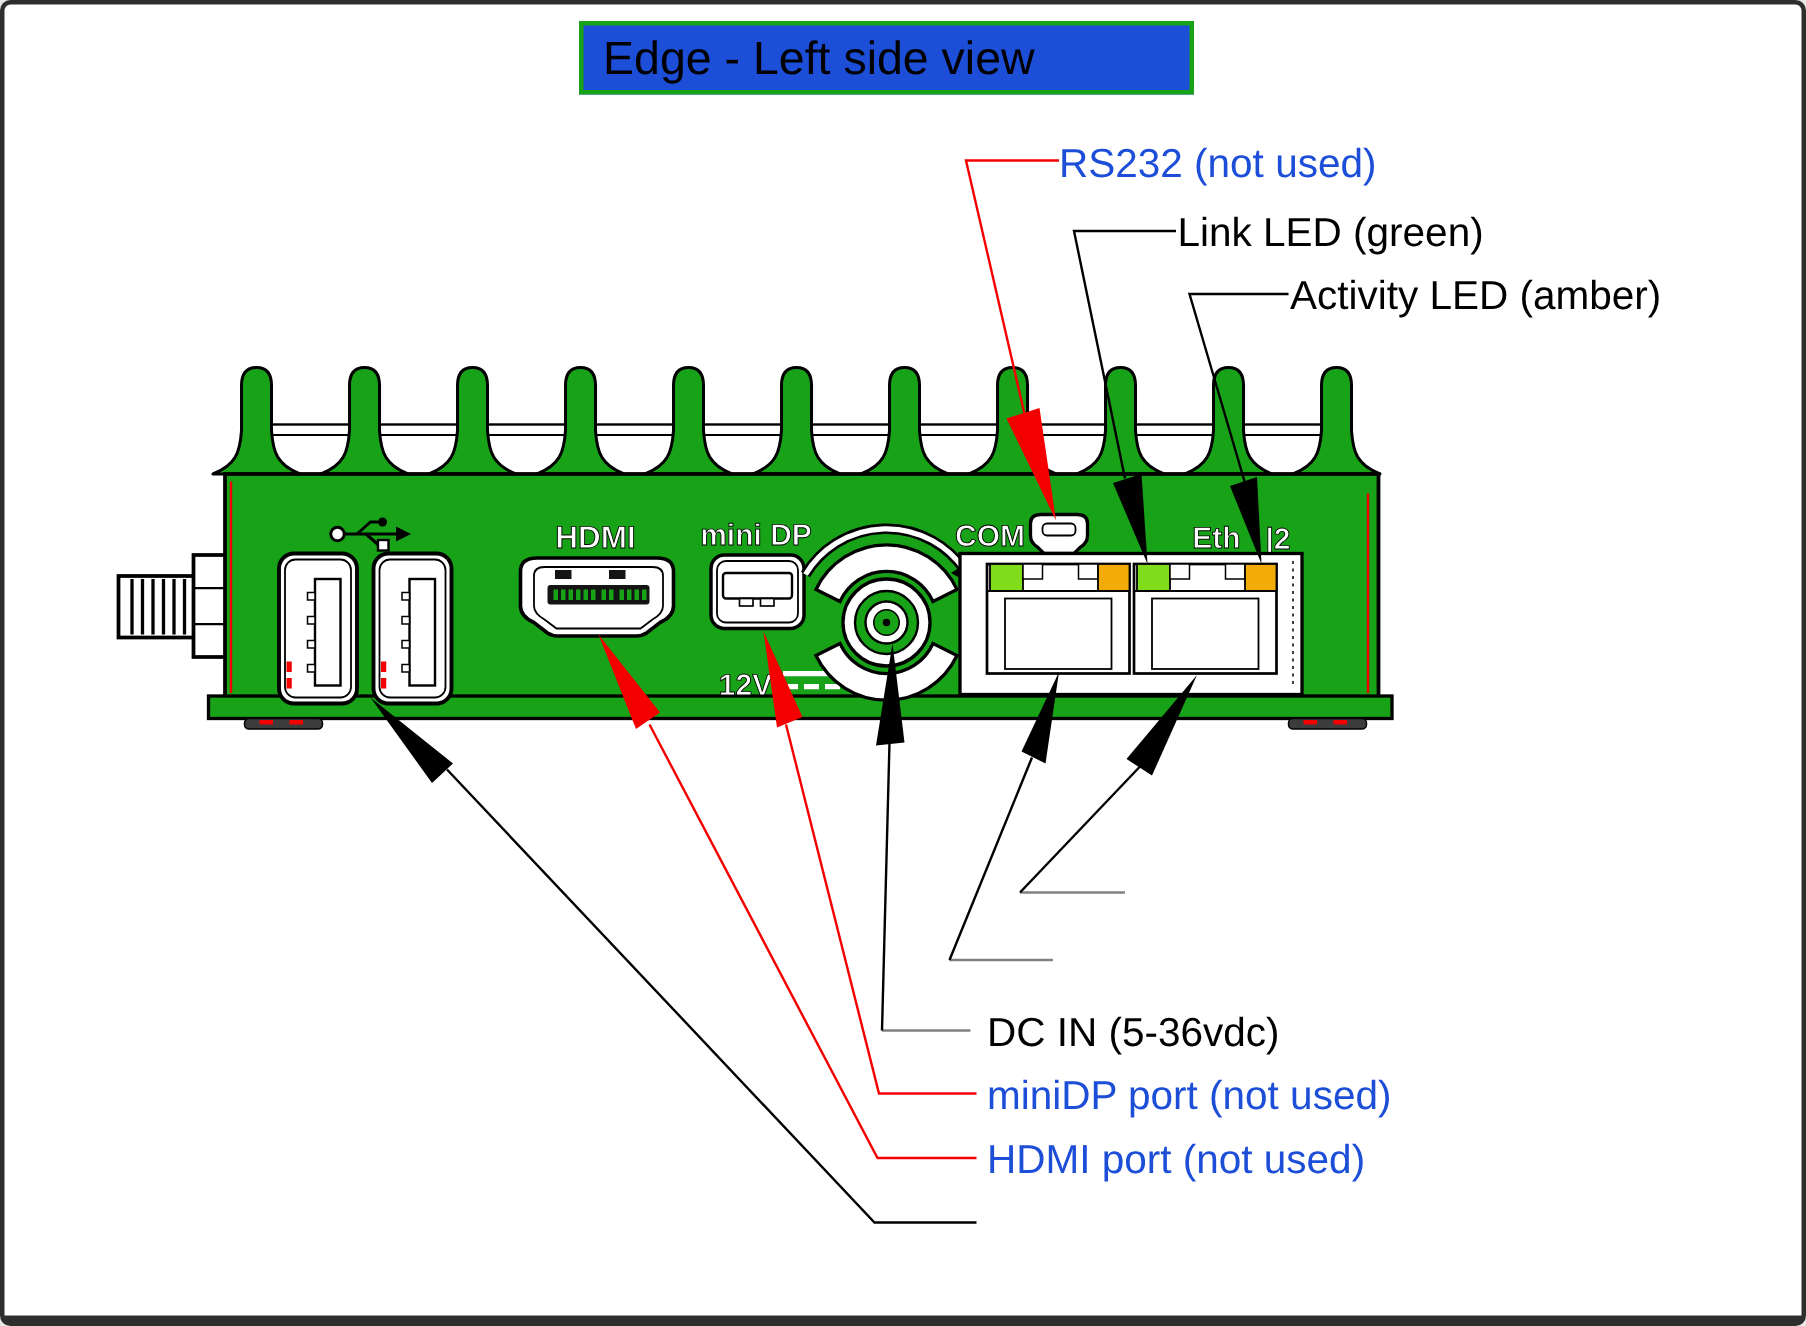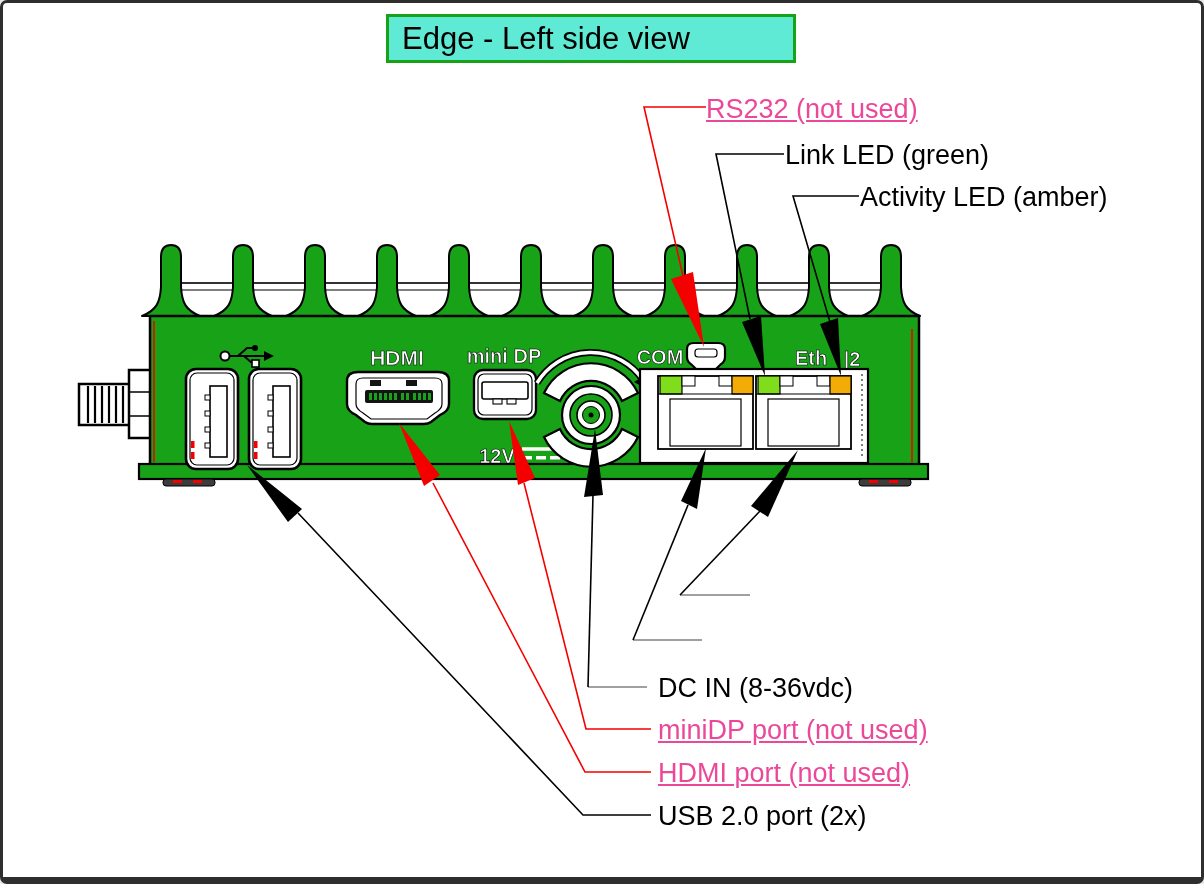--- a/index.html
+++ b/index.html
@@ -3,29 +3,29 @@
 <meta charset="utf-8">
 <style>
   html,body{margin:0;padding:0;background:#e8e8e8;}
   #stage{
     position:relative;width:1204px;height:884px;background:#ffffff;
     box-sizing:border-box;border:3px solid #2e2e2e;border-bottom-width:7px;border-radius:7px;
     overflow:hidden;font-family:"Liberation Sans", sans-serif;
   }
   #title-box{
     position:absolute;left:383px;top:11px;width:410px;height:49px;
-    box-sizing:border-box;background:#5eead4;border:3px solid #17A217;
+    box-sizing:border-box;background:#1d4ed8;border:3px solid #17A217;
     font-size:31px;line-height:43px;color:#000;padding-left:13px;
     white-space:nowrap;
   }
   svg{position:absolute;left:0;top:0;}
   .callout{
     position:absolute;font-size:27px;line-height:32px;color:#000;white-space:nowrap;
   }
-  .callout.red{color:#ec4899;text-decoration:underline;}
+  .callout.red{color:#1d4ed8;}
 </style>
 </head>
 <body>
 
 <div id="stage">
 
   <svg width="1204" height="884" viewBox="0 0 1204 884">
 
     <g>
 
@@ -252,17 +252,16 @@
         <polygon points="244,462 285,519 299,506" fill="#000" stroke="none"></polygon>
       </g>
     </g>
   </svg>
 
   <div id="title-box">Edge - Left side view</div>
 
   <div class="callout red" style="left:703px;top:90px">RS232 (not used)</div>
   <div class="callout" style="left:782px;top:136px">Link LED (green)</div>
   <div class="callout" style="left:857px;top:178px">Activity LED (amber)</div>
-  <div class="callout" style="left:655px;top:669px">DC IN (8-36vdc)</div>
+  <div class="callout" style="left:655px;top:669px">DC IN (5-36vdc)</div>
   <div class="callout red" style="left:655px;top:754px">HDMI port (not used)</div>
   <div class="callout red" style="left:655px;top:711px">miniDP port (not used)</div>
-  <div class="callout" style="left:655px;top:797px">USB 2.0 port (2x)</div>
 </div>
 
 </body></html>

